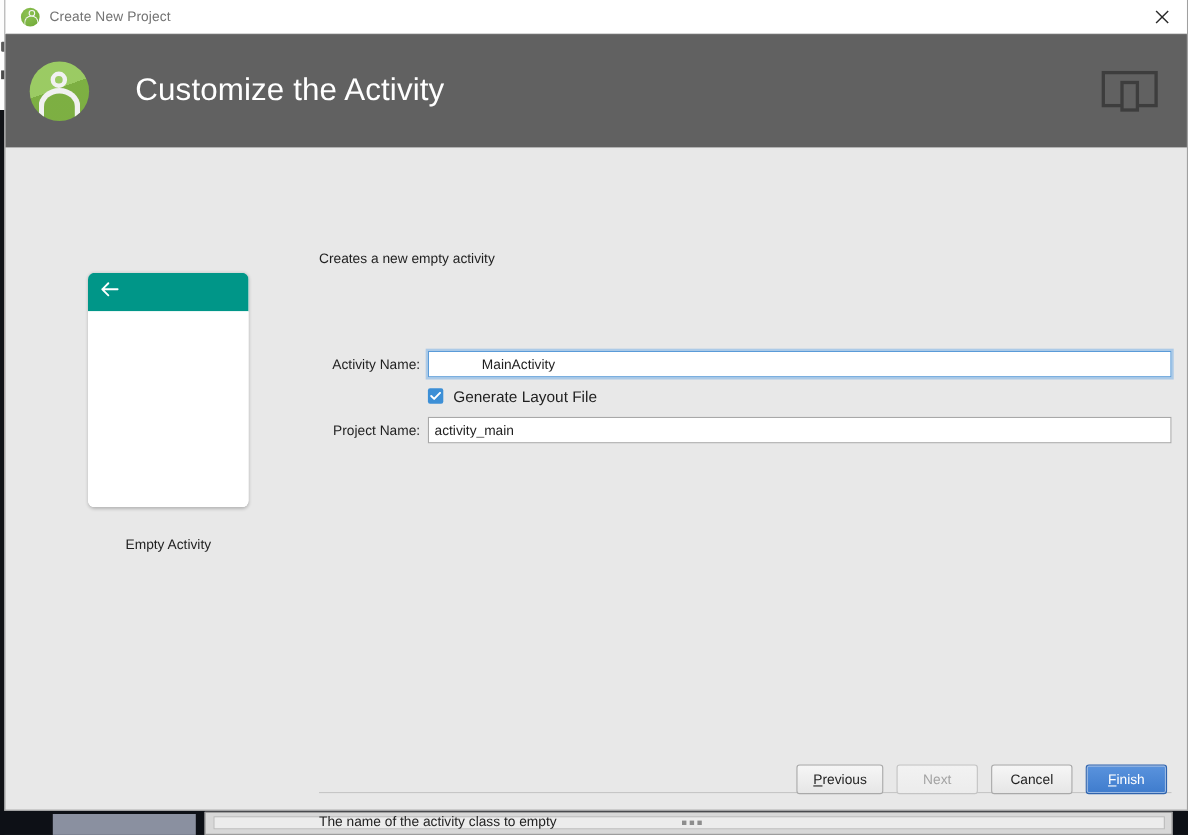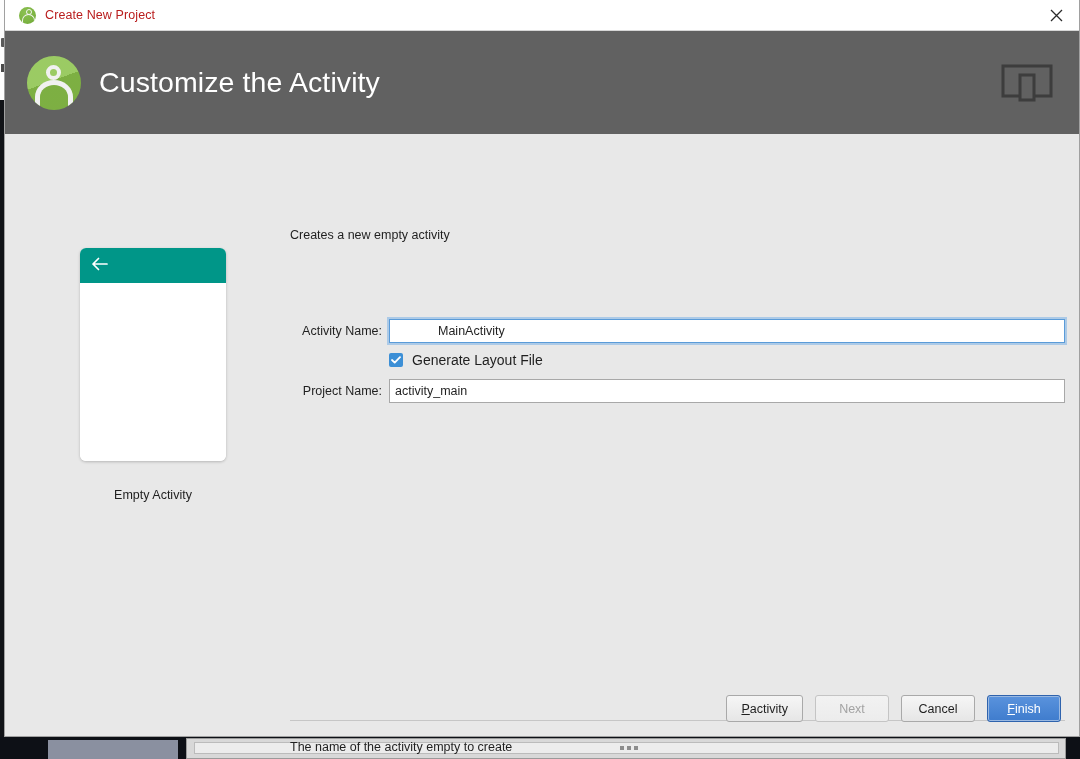--- a/index.html
+++ b/index.html
@@ -158,21 +158,21 @@
     content: "";
     position: absolute;
     left: 2.5px; top: 7.5px;
     width: 11px; height: 11px;
     border: 1.6px solid #f4f4f4;
     border-radius: 50% 50% 0 0;
     border-bottom-color: transparent;
   }
   #titlebar-text {
     font-size: 12.5px;
-    color: #b91c1c;
+    color: #737373;
     margin-left: 9px;
     letter-spacing: 0.1px;
   }
   #close-btn {
     position: absolute;
     right: 0; top: 0;
     width: 45px; height: 30px;
     display: flex;
     align-items: center;
     justify-content: center;
@@ -182,20 +182,21 @@
 
   
   #header {
     height: 103px;
     background: #616161;
     display: flex;
     align-items: center;
     padding: 0 26px 0 22px;
     flex: 0 0 auto;
     position: relative;
+    gap: 24px;
   }
   #as-logo {
     width: 54px; height: 54px;
     border-radius: 50%;
     position: relative;
     overflow: hidden;
     background: radial-gradient(circle at 50% 50%, #8bc34a 0%, #8bc34a 100%);
     flex: 0 0 auto;
   }
   #as-logo .shade {
@@ -486,25 +487,25 @@
       </div>
 
       <div class="field-row" id="row-layout">
         <div class="field-label">Project Name:</div>
         <input class="text-input" type="text" value="activity_main" style="">
       </div>
 
     </div>
 
     <div id="separator"></div>
-    <div id="help-text">The name of the activity empty to create</div>
+    <div id="help-text">The name of the activity class to empty</div>
 
     <div id="footer">
       <button class="btn">
-        <span><u>P</u><span>activity</span></span>
+        <span><u>P</u><span>revious</span></span>
       </button>
       <button class="btn disabled">Next</button>
       <button class="btn">Cancel</button>
       <button class="btn primary">
         <span><u>F</u><span>inish</span></span>
       </button>
     </div>
 
   </div>
 </div>

